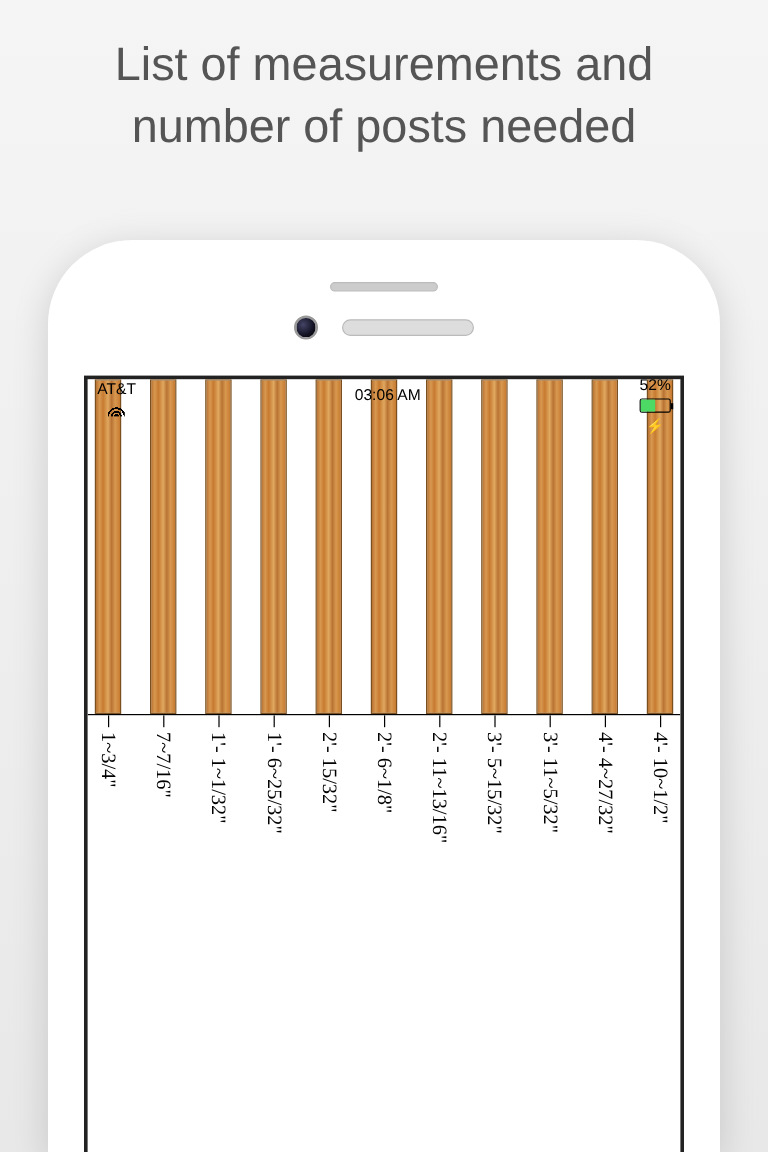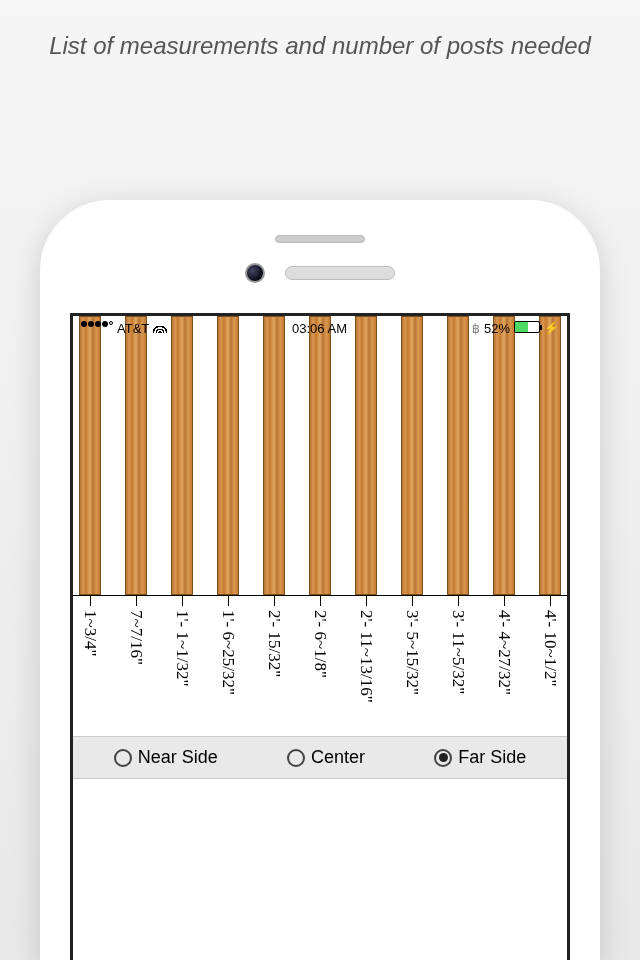--- a/index.html
+++ b/index.html
@@ -4,26 +4,25 @@
 <style>
   * { box-sizing: border-box; margin: 0; padding: 0; }
   html, body { width: 640px; height: 960px; }
   body {
     font-family: -apple-system, "Helvetica Neue", Helvetica, Arial, sans-serif;
     background: linear-gradient(to bottom, #f5f5f5 0%, #e8e8e8 100%);
     overflow: hidden;
   }
   .promo-title {
     text-align: center;
-    font-size: 24px;
+    font-size: 39px;
     font-weight: 300;
     color: #555;
     padding: 30px 40px 10px;
     line-height: 1.3;
-    font-style: italic;
   }
   .phone-wrap {
     position: absolute;
     left: 50%;
     transform: translateX(-50%);
     top: 200px;
     width: 560px;
     background: #fff;
     border-radius: 70px 70px 0 0;
     box-shadow: 0 6px 30px rgba(0,0,0,0.15);
@@ -69,21 +68,21 @@
     align-items: center;
     justify-content: space-between;
     height: 24px;
     padding: 0 8px;
     font-size: 13px;
     color: #000;
     font-weight: 400;
     position: relative;
     z-index: 5;
   }
-  .status-left, .status-right { display: flex; align-items: flex-start; gap: 4px; }
+  .status-left, .status-right { display: flex; align-items: center; gap: 4px; flex-direction: column; }
   .dots { display: flex; gap: 1px; }
   .dot { width: 6px; height: 6px; border-radius: 50%; background: #000; }
   .dot.empty { background: transparent; border: 1px solid #000; width: 4px; height: 4px; }
   .wifi::before {
     content: "";
     display: inline-block;
     width: 14px; height: 10px;
     background:
       radial-gradient(circle at 50% 100%, #000 0 2px, transparent 2px),
       radial-gradient(circle at 50% 100%, transparent 3px, #000 3px 4.5px, transparent 4.5px),
@@ -274,32 +273,18 @@
           <span>3'- 11~5/32"</span>
         </div>
         <div class="label-col">
           <span>4'- 4~27/32"</span>
         </div>
         <div class="label-col">
           <span>4'- 10~1/2"</span>
         </div>
       </div>
 
-    <div class="side-selector" id="selector">
-        <div class="radio-opt">
-          <span class="radio"></span>
-          <span>Near Side</span>
-        </div>
-        <div class="radio-opt">
-          <span class="radio"></span>
-          <span>Center</span>
-        </div>
-        <div class="radio-opt">
-          <span class="radio selected"></span>
-          <span>Far Side</span>
-        </div>
-      </div>
 
     <div class="summary">
     </div>
 
   </div>
 </div>
 
 </body></html>

